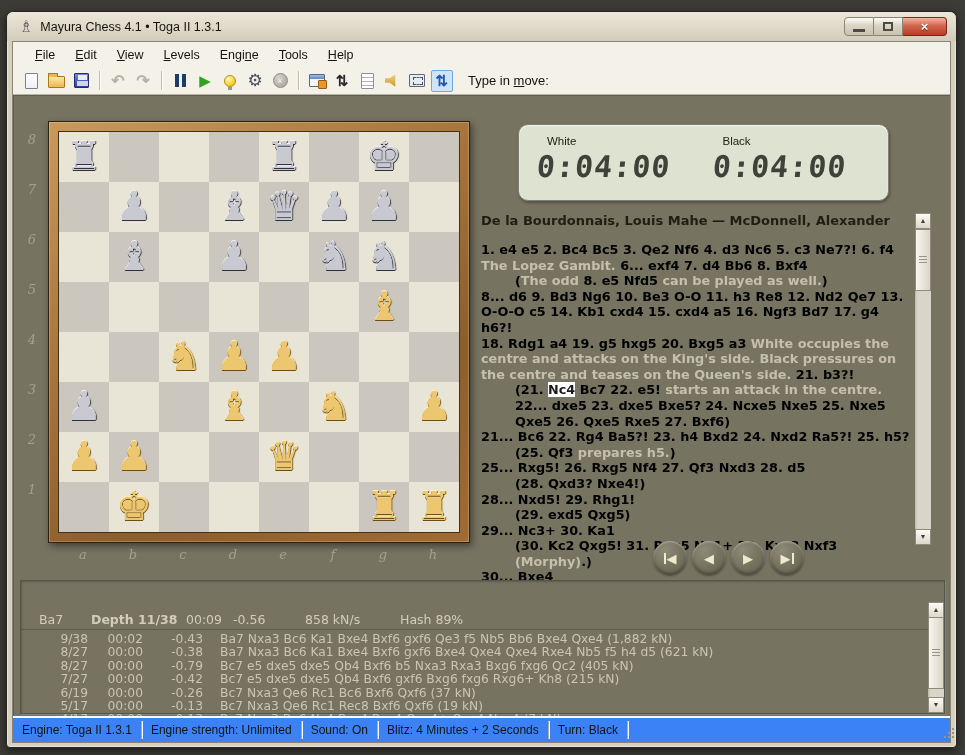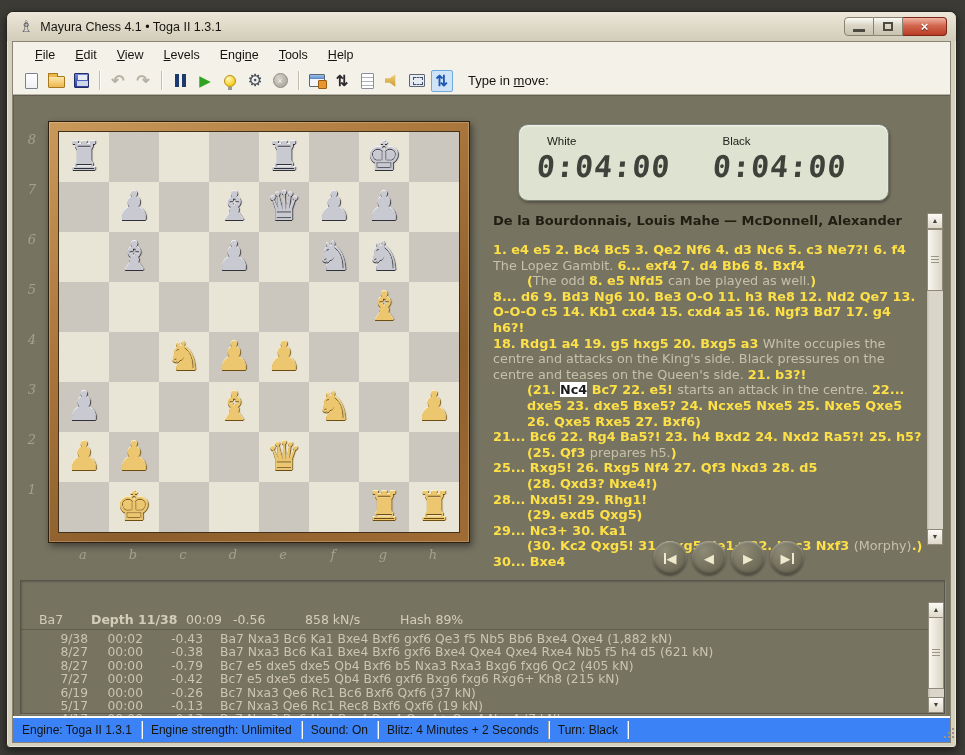--- a/index.html
+++ b/index.html
@@ -93,27 +93,27 @@
   .file-labels div{width:50px;text-align:center;font:italic 13px "DejaVu Serif",serif;color:#a5a190;}
   
   .clock{position:absolute;left:505px;top:29px;width:371px;height:77px;background:#dee3d1;
     border:1px solid #7e8175;border-radius:10px;display:flex;padding:10px 0 0 18px;
     box-shadow:inset 0 1px 2px rgba(255,255,255,.7), 1px 2px 3px rgba(0,0,0,.3);}
   .clock-col{width:178px;}
   .clock-label{font-size:11.5px;color:#20211c;padding-left:10px;}
   .clock-time{font:bold 30px "DejaVu Sans Mono",monospace;color:#3f413a;letter-spacing:1px;
     transform:skewX(-5deg);margin-top:2px;}
   
-  .notation{position:absolute;left:480px;top:118px;width:450px;height:332px;}
+  .notation{position:absolute;left:468px;top:118px;width:450px;height:332px;}
   .game-header{font:bold 13px "DejaVu Sans",sans-serif;color:#211d12;padding-right:20px;}
   .nlines{margin-top:14px;padding-right:20px;font:12.8px "DejaVu Sans",sans-serif;line-height:15.6px;}
   .nline{color:#c6c0ab;}
   .nline.ind{padding-left:34px;}
-  .seg-m{font-weight:bold;color:#fde047;}
-  .seg-c{color:#c6c0ab;}
+  .seg-m{font-weight:bold;color:#000000;}
+  .seg-c{color:#c6c0ab;font-weight:bold;}
   .seg-h{font-weight:bold;color:#1a1a1a;background:#ffffff;}
   
   .sb{position:absolute;width:16px;background:#d9d5c8;box-shadow:inset 1px 0 2px rgba(0,0,0,.15);}
   .sb-btn{position:absolute;left:0;width:16px;height:16px;border:1px solid #8f8a7a;
     background:linear-gradient(#fcfbf6,#ddd8c9);font-size:7px;color:#43413a;text-align:center;line-height:14px;}
   .sb-thumb{position:absolute;left:0;width:16px;border:1px solid #8f8a7a;
     background:linear-gradient(90deg,#f8f6ef,#dad5c6);}
   .sb-thumb::after{content:"";position:absolute;left:3px;right:3px;top:50%;margin-top:-4px;height:7px;
     background:repeating-linear-gradient(#9a9484 0 1px,transparent 1px 3px);}
   .nsb{right:0;top:0;height:332px;}

